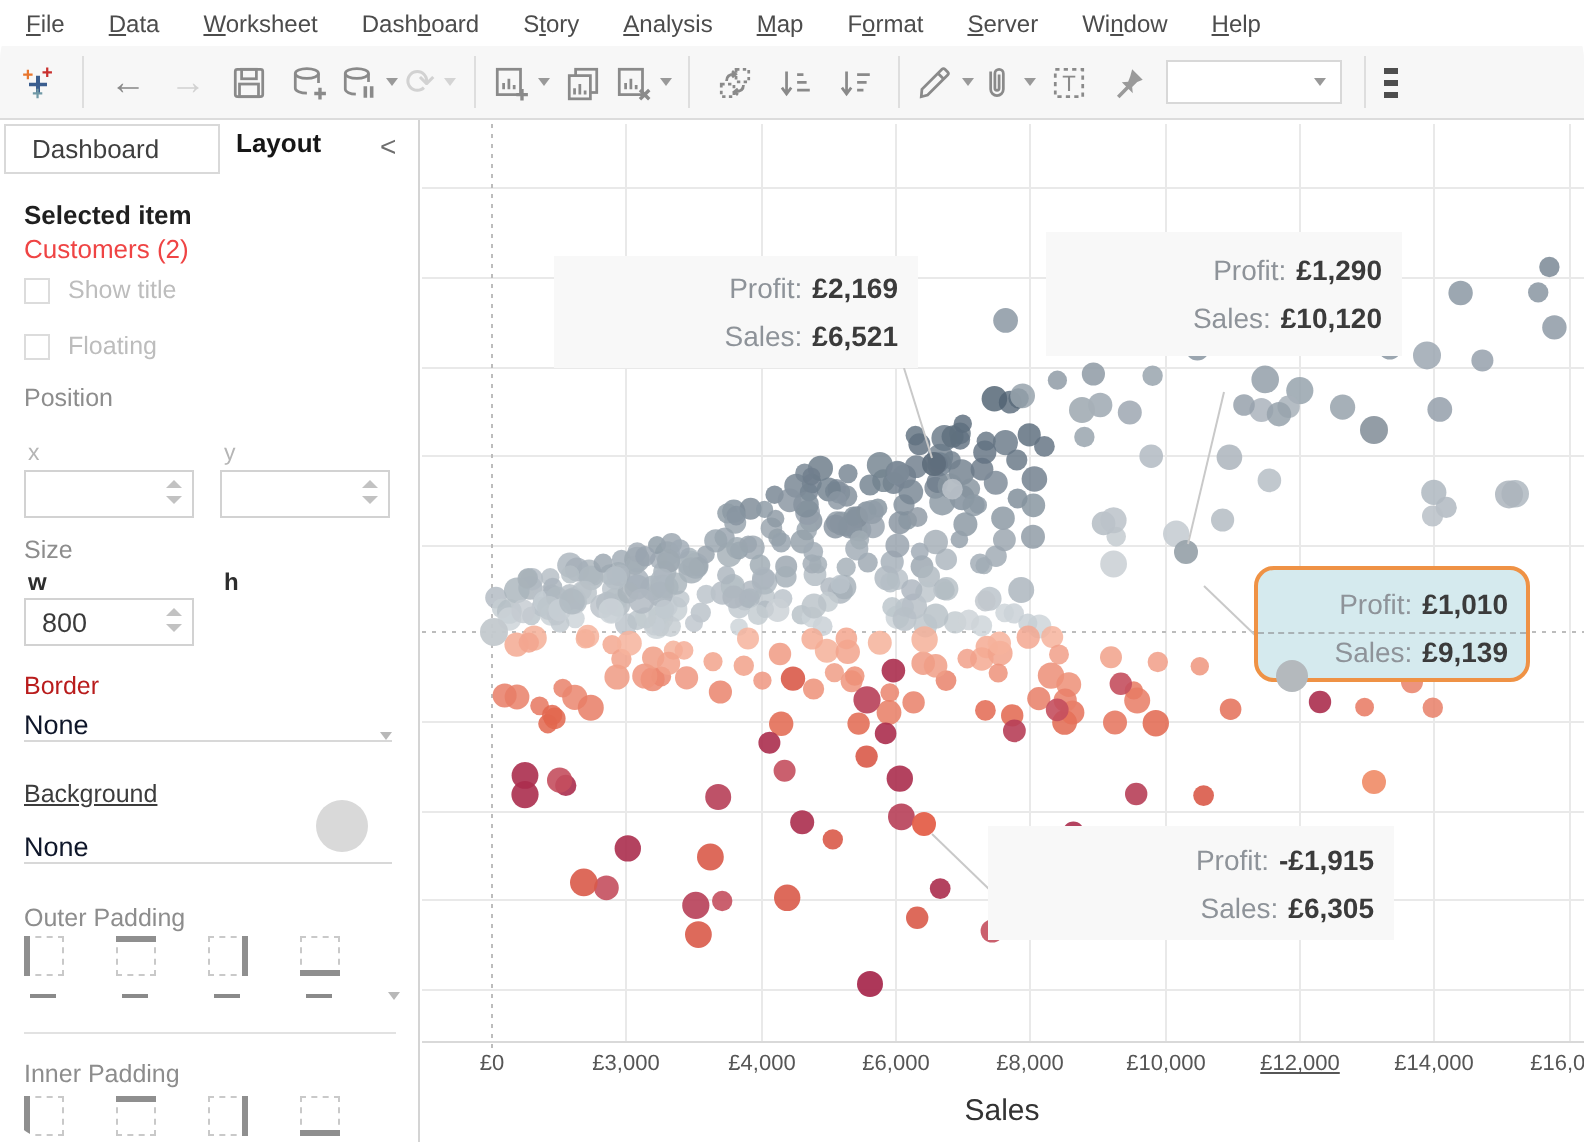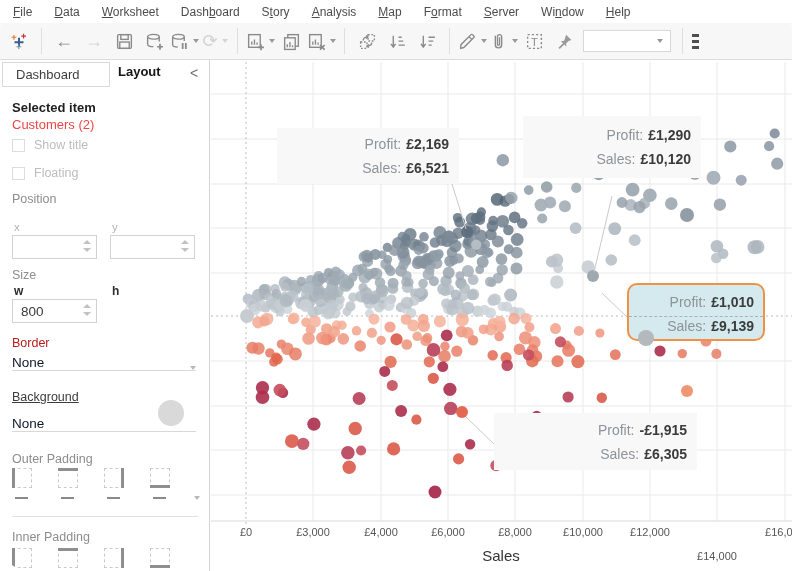--- a/index.html
+++ b/index.html
@@ -827,20 +827,20 @@
         </div>
     </div>
 
     <div id="ticks">
         <span class="tick" style="left: 35px;">£0</span>
         <span class="tick" style="left: 102px;">£3,000</span>
         <span class="tick" style="left: 170px;">£4,000</span>
         <span class="tick" style="left: 237px;">£6,000</span>
         <span class="tick" style="left: 304px;">£8,000</span>
         <span class="tick" style="left: 372px;">£10,000</span>
-        <span class="tick" style="left: 439px;">£12,000</span>
-        <span class="tick" style="left: 506px; margin-top: 24px;">£14,000</span>
+        <span class="tick" style="left: 439px; text-decoration: underline;">£12,000</span>
+        <span class="tick" style="left: 506px;">£14,000</span>
         <span class="tick" style="left: 574px;">£16,000</span>
       </div>
     <div class="xtitle">Sales</div>
   </div>
 
 </div>
 
 </body></html>

